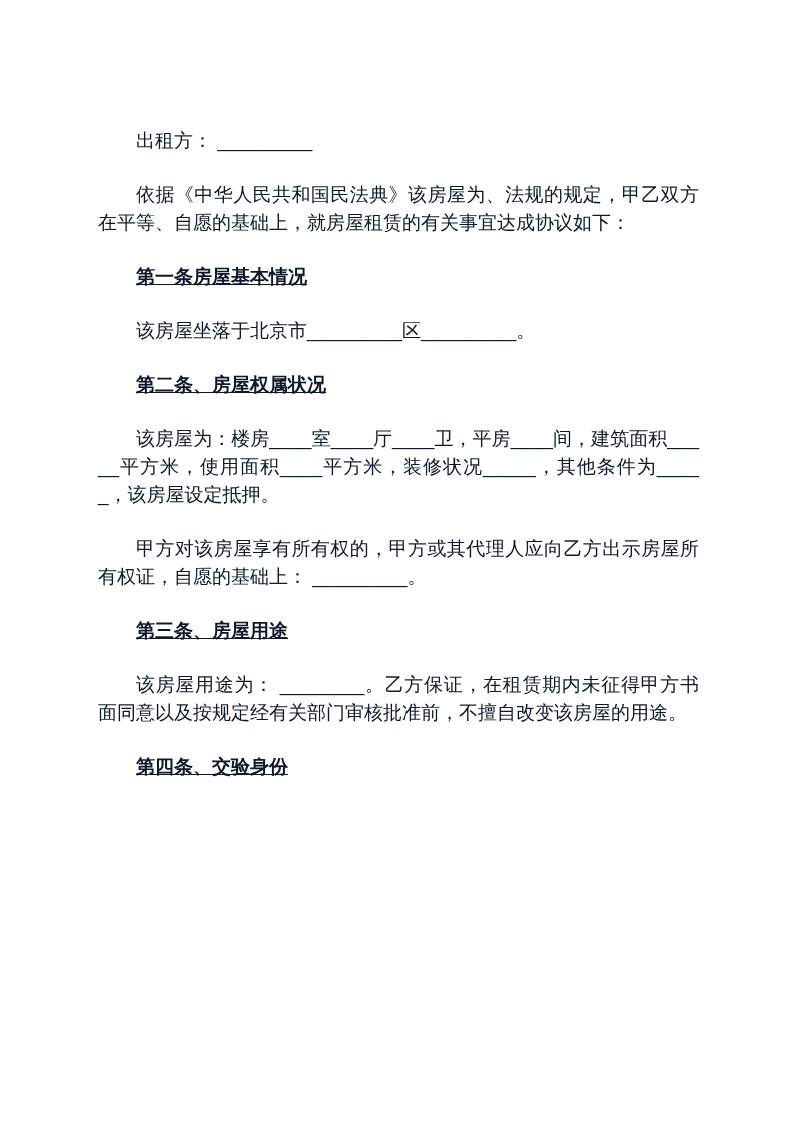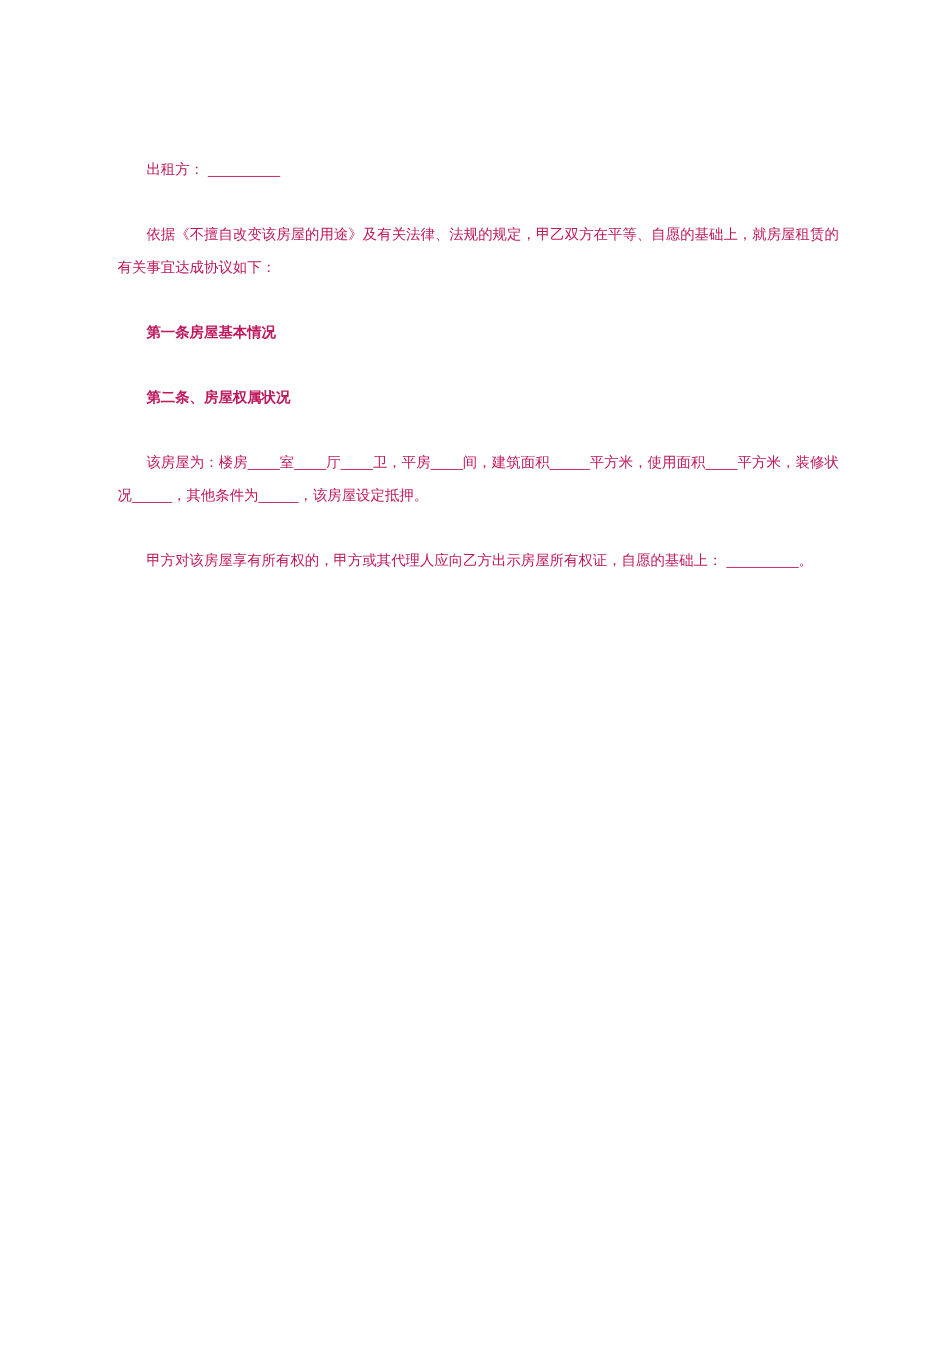--- a/index.html
+++ b/index.html
@@ -17,35 +17,40 @@
       box-sizing: border-box;
       width: 793px;
       height: 1122px;
       background: #ffffff;
       padding: 127px 94px 40px 98px;
       overflow: hidden;
     }
     
     .para {
       margin: 0 0 26px 0;
-      font-size: 12px;
+      font-size: 19px;
       line-height: 28px;
-      color: #be185d;
+      color: #0f172a;
       text-indent: 2em;
       text-align: justify;
       font-weight: 400;
       word-break: break-all;
     }
     .heading {
       font-weight: 700;
+      text-decoration: underline;
     }
   </style>
 </head>
 <body>
 
 <div class="page">
   <p class="para">出租方： _________</p>
-  <p class="para">依据《不擅自改变该房屋的用途》及有关法律、法规的规定，甲乙双方在平等、自愿的基础上，就房屋租赁的有关事宜达成协议如下：</p>
+  <p class="para">依据《中华人民共和国民法典》该房屋为、法规的规定，甲乙双方在平等、自愿的基础上，就房屋租赁的有关事宜达成协议如下：</p>
   <p class="para heading">第一条房屋基本情况</p>
+  <p class="para">该房屋坐落于北京市_________区_________。</p>
   <p class="para heading">第二条、房屋权属状况</p>
   <p class="para">该房屋为：楼房____室____厅____卫，平房____间，建筑面积_____平方米，使用面积____平方米，装修状况_____，其他条件为_____，该房屋设定抵押。</p>
   <p class="para">甲方对该房屋享有所有权的，甲方或其代理人应向乙方出示房屋所有权证，自愿的基础上： _________。</p>
+  <p class="para heading">第三条、房屋用途</p>
+  <p class="para">该房屋用途为： ________。乙方保证，在租赁期内未征得甲方书面同意以及按规定经有关部门审核批准前，不擅自改变该房屋的用途。</p>
+  <p class="para heading">第四条、交验身份</p>
 </div>
 
 </body></html>

